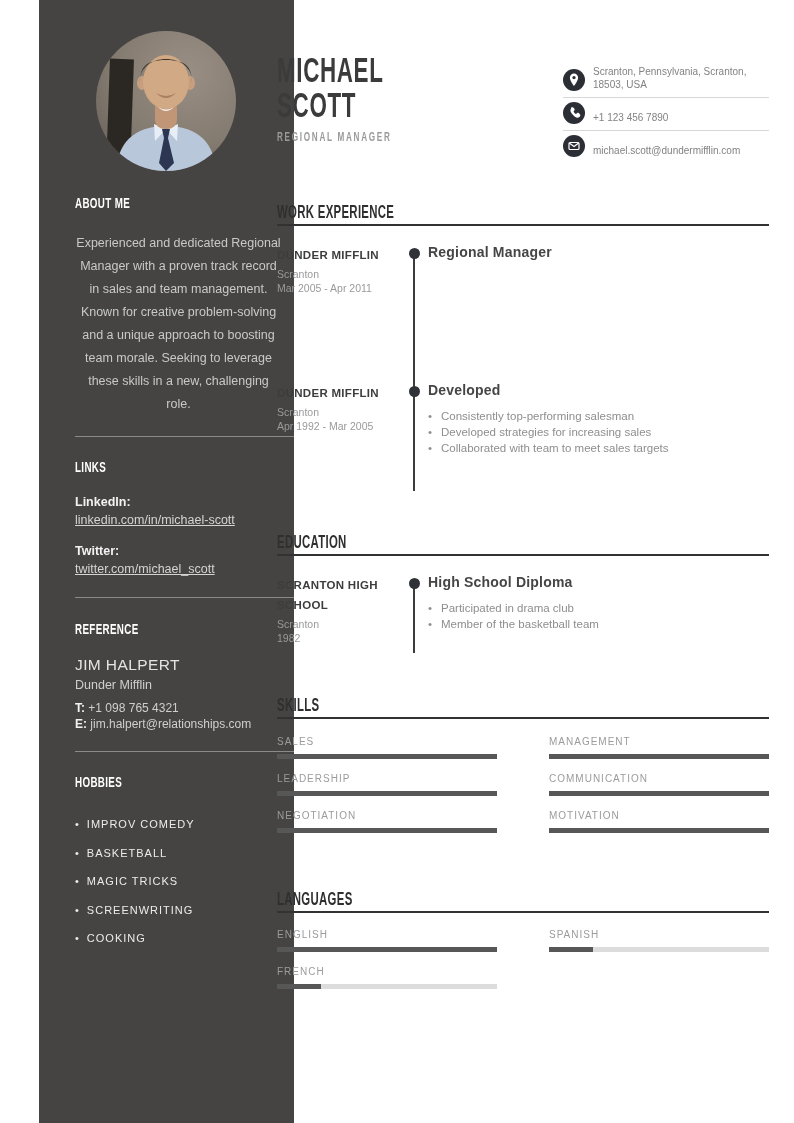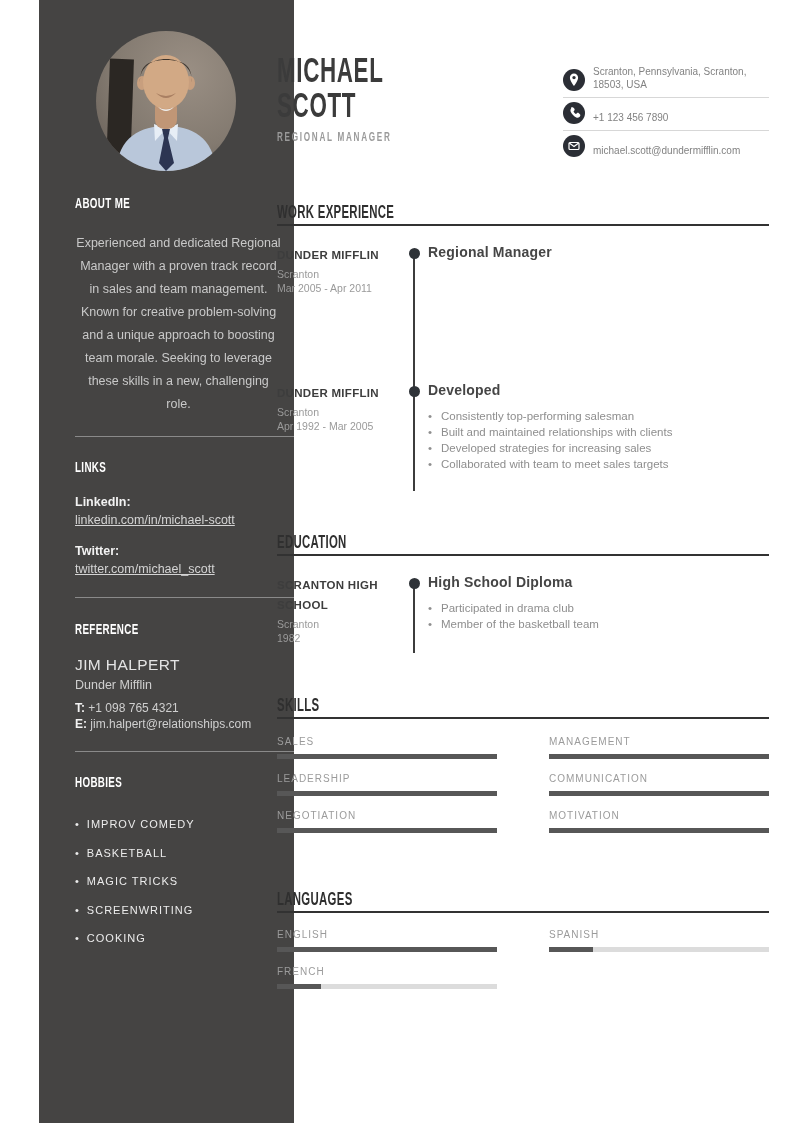--- a/index.html
+++ b/index.html
@@ -204,21 +204,20 @@
         <span class="dot"></span>
         <div class="e-left">
           <div class="e-company">DUNDER MIFFLIN</div>
           <div class="e-loc">Scranton</div>
           <div class="e-dates">Apr 1992 - Mar 2005</div>
         </div>
         <div class="e-right">
           <div class="e-title">Developed</div>
           <ul class="e-bullets">
             <li>Consistently top-performing salesman</li>
-            <li>Built and maintained relationships with clients</li>
             <li>Developed strategies for increasing sales</li>
             <li>Collaborated with team to meet sales targets</li>
           </ul>
         </div>
       </div>
     </div>
 
     <h2 class="sec-h" style="top:532px;"><span class="cond">EDUCATION</span></h2>
 
     <div class="timeline-wrap" style="top:574px; height:95px;">

